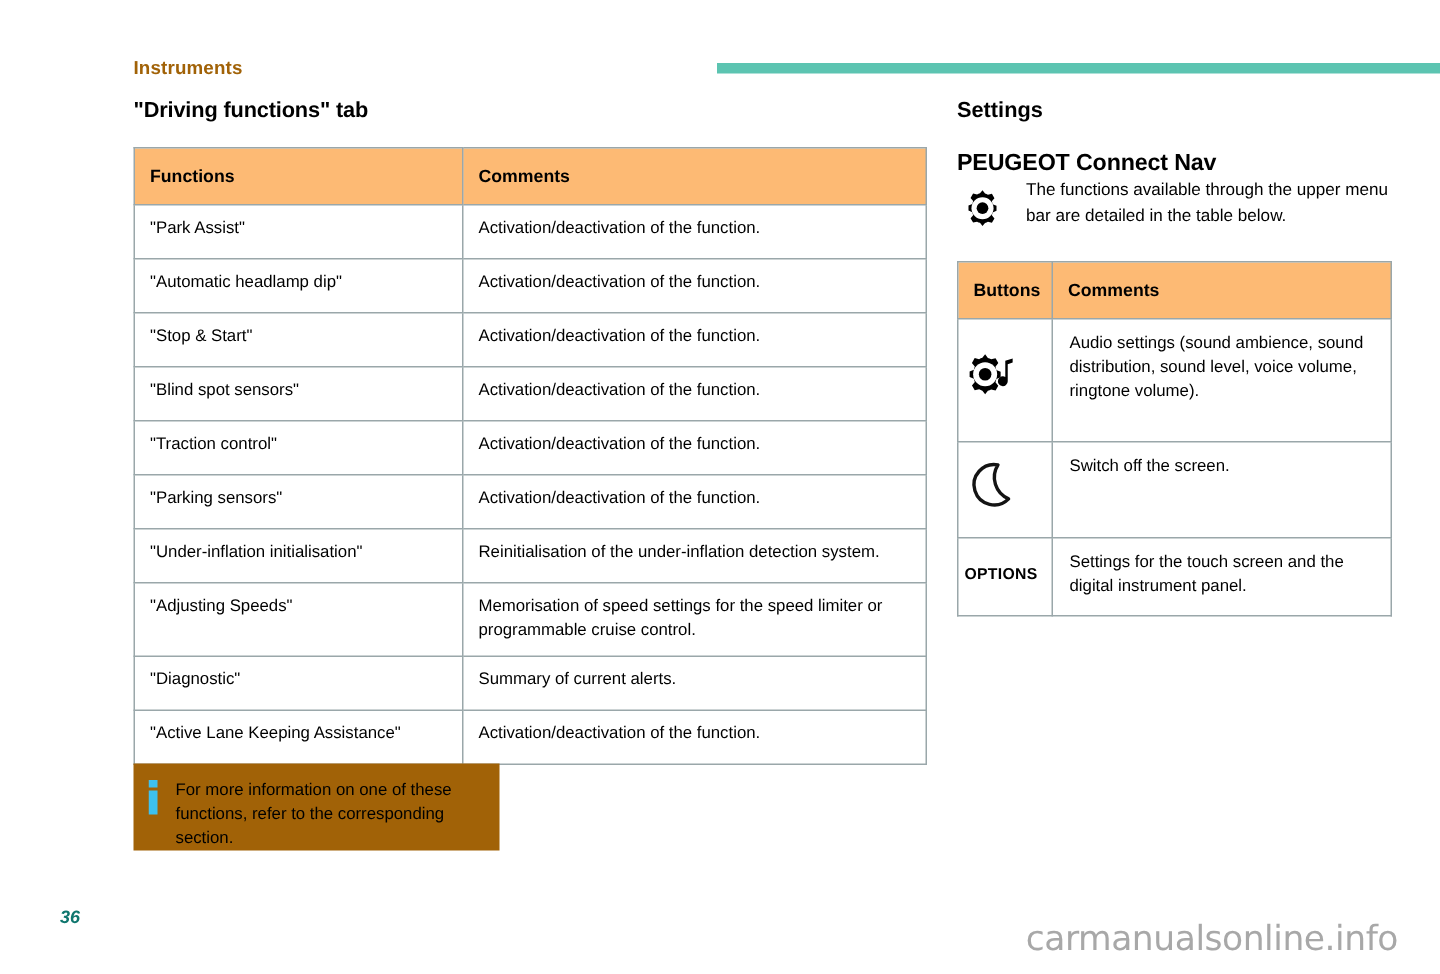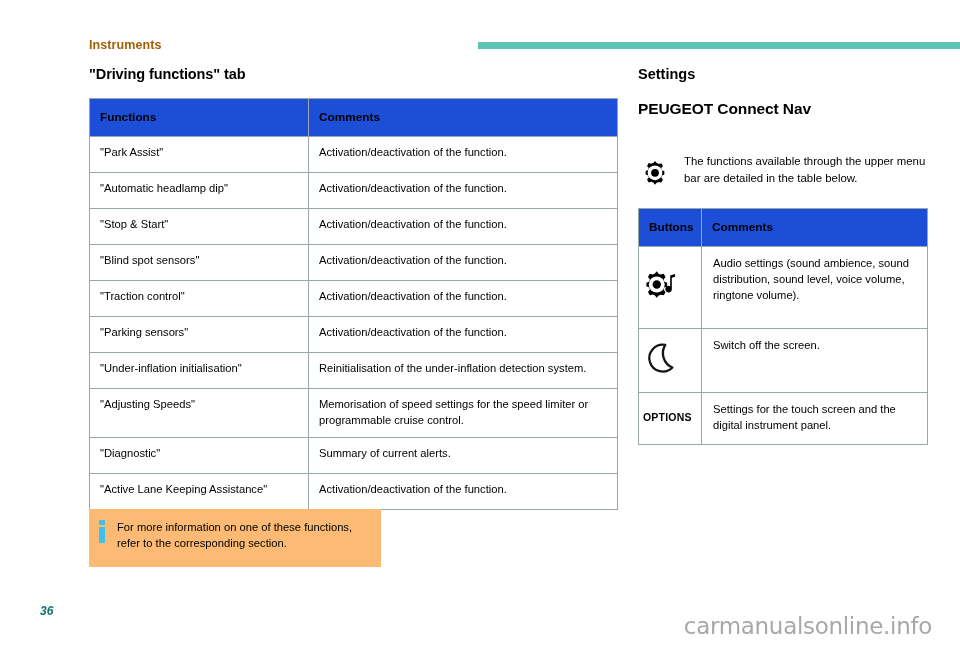--- a/index.html
+++ b/index.html
@@ -54,21 +54,21 @@
     font-size: 14.5px;
     font-weight: bold;
     letter-spacing: -0.1px;
   }
   h2.settings-title {
     margin: 0 0 18px 0;
     font-size: 14.5px;
     font-weight: bold;
   }
   h2.product-title {
-    margin: 0 0 34px 0;
+    margin: 0 0 0 0;
     font-size: 15.5px;
     font-weight: bold;
     letter-spacing: -0.1px;
   }
 
   
   table.doc-table {
     border-collapse: collapse;
     table-layout: fixed;
     width: 100%;
@@ -78,21 +78,21 @@
   table.doc-table th {
     border: 1px solid #9aa7aa;
     padding: 8px 10px;
     vertical-align: top;
     text-align: left;
     font-size: 11.2px;
     line-height: 1.42;
     font-weight: normal;
   }
   table.doc-table thead th {
-    background: #1d4ed8;
+    background: #fdba74;
     font-weight: bold;
     font-size: 11.8px;
     padding-top: 10px;
     padding-bottom: 10px;
   }
   td.fn-name {
     font-weight: bold;
     font-size: 11.5px;
   }
   #functions-table td { height: 19px; }
@@ -135,23 +135,23 @@
     font-size: 11.4px;
     line-height: 1.45;
     padding-top: 1px;
   }
 
   
   #info-box {
     position: absolute;
     left: 89px;
     top: 509px;
-    width: 292px;
+    width: 244px;
     height: 58px;
-    background: #fdba74;
+    background: #a16207;
     display: flex;
     align-items: flex-start;
     padding: 10px 12px 10px 10px;
     box-sizing: border-box;
   }
   #info-box .info-icon {
     flex: 0 0 16px;
     width: 16px;
     padding-top: 1px;
   }

